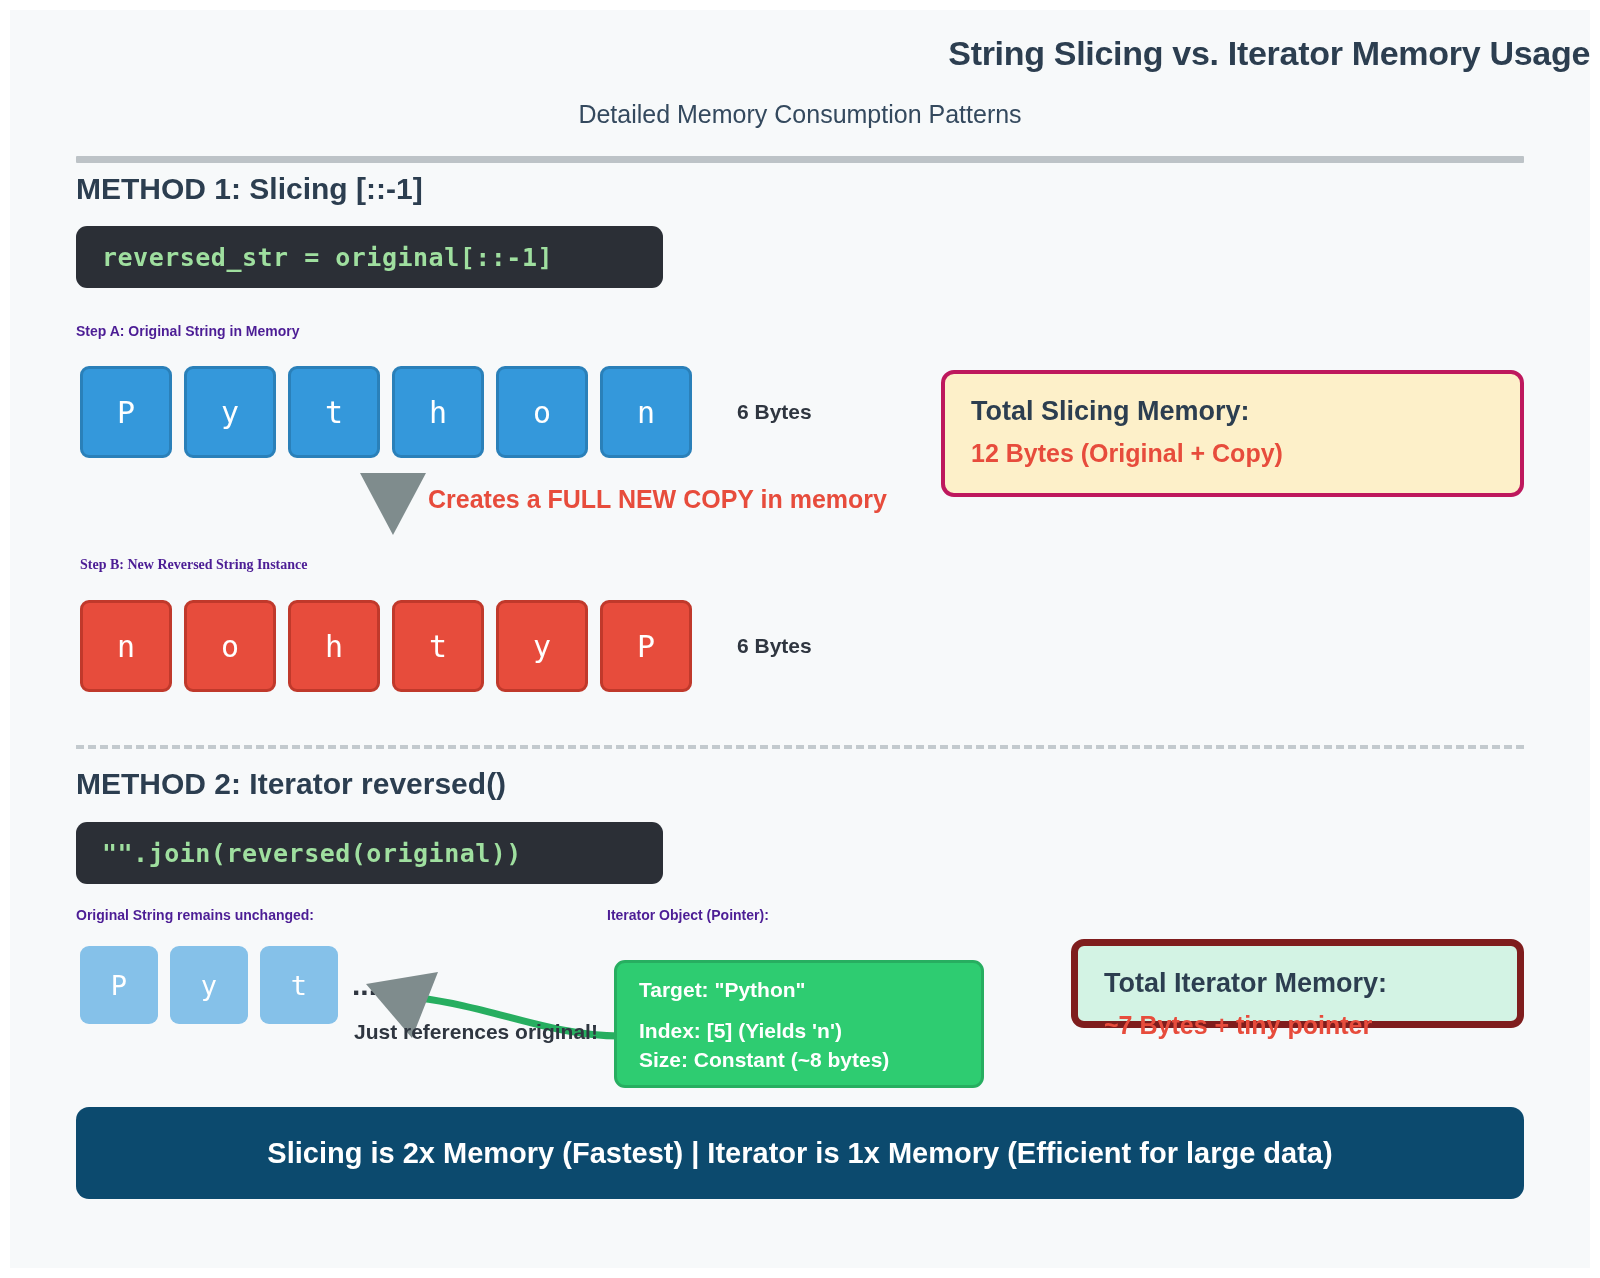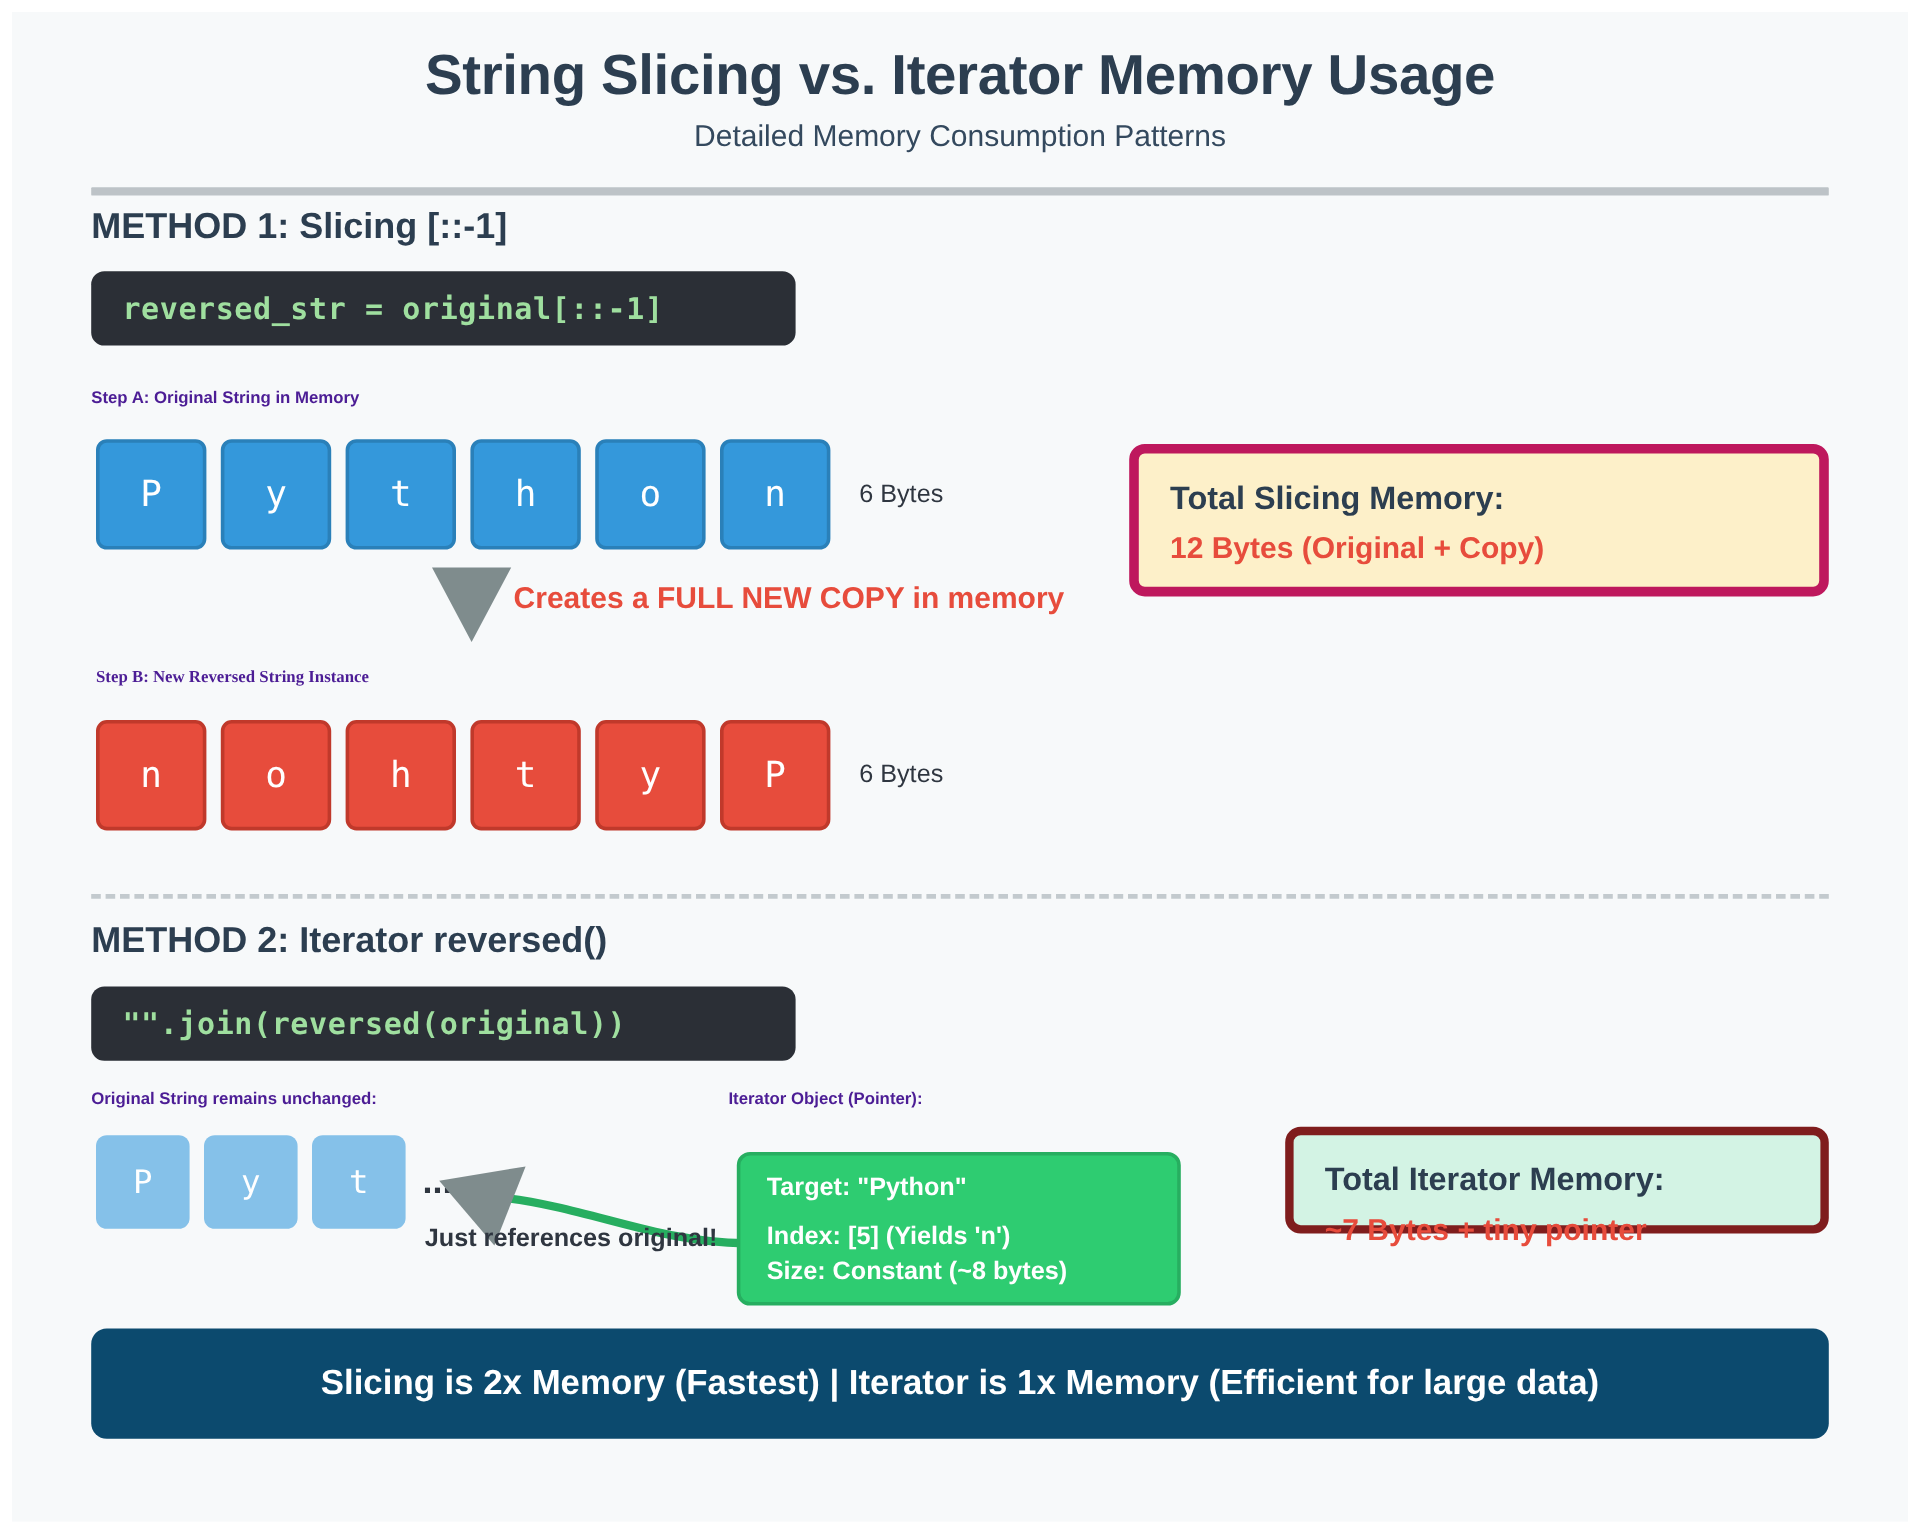--- a/index.html
+++ b/index.html
@@ -22,22 +22,22 @@
     background: #f7f9fa;
     box-sizing: border-box;
   }
 
   
   .title {
     position: absolute;
     left: 0;
     top: 24px;
     width: 1580px;
-    text-align: center;
-    font-size: 47px;
+    text-align: right;
+    font-size: 34px;
     font-weight: bold;
     color: #2c3e50;
     letter-spacing: -0.3px;
   }
   .subtitle {
     position: absolute;
     left: 0;
     top: 90px;
     width: 1580px;
     text-align: center;
@@ -127,24 +127,24 @@
     color: #ffffff;
     margin-right: 12px;
     box-sizing: border-box;
   }
   .char-box.blue  { background: #3498db; border: 3px solid #2a80b9; }
   .char-box.red   { background: #e74c3c; border: 3px solid #c0392b; }
   .char-box.lblue { background: #85c1e9; border: none; width: 78px; height: 78px; font-size: 27px; margin-right: 12px; }
 
   .bytes-label {
     font-size: 21px;
-    font-weight: normal;
+    font-weight: bold;
     color: #2f3640;
     align-self: center;
-    margin-left: 12px;
+    margin-left: 33px;
     white-space: nowrap;
   }
 
   #rowA { left: 70px; top: 356px; }
   #rowB { left: 70px; top: 590px; }
   #rowC { left: 70px; top: 936px; }
 
   .ellipsis-dots {
     font-size: 30px;
     font-weight: bold;
@@ -189,21 +189,21 @@
     white-space: nowrap;
   }
   .callout .c-value {
     font-size: 25px;
     font-weight: bold;
     color: #e74c3c;
     white-space: nowrap;
   }
   #callout-slicing {
     left: 931px; top: 360px; width: 583px; height: 127px;
-    background: #fdf0c9; border: 8px solid #be185d;
+    background: #fdf0c9; border: 4px solid #be185d;
   }
   #callout-iterator {
     left: 1061px; top: 929px; width: 453px; height: 89px;
     background: #d3f3e4; border: 7px solid #7f1d1d;
   }
 
   
   #iter-box {
     position: absolute;
     left: 604px;

